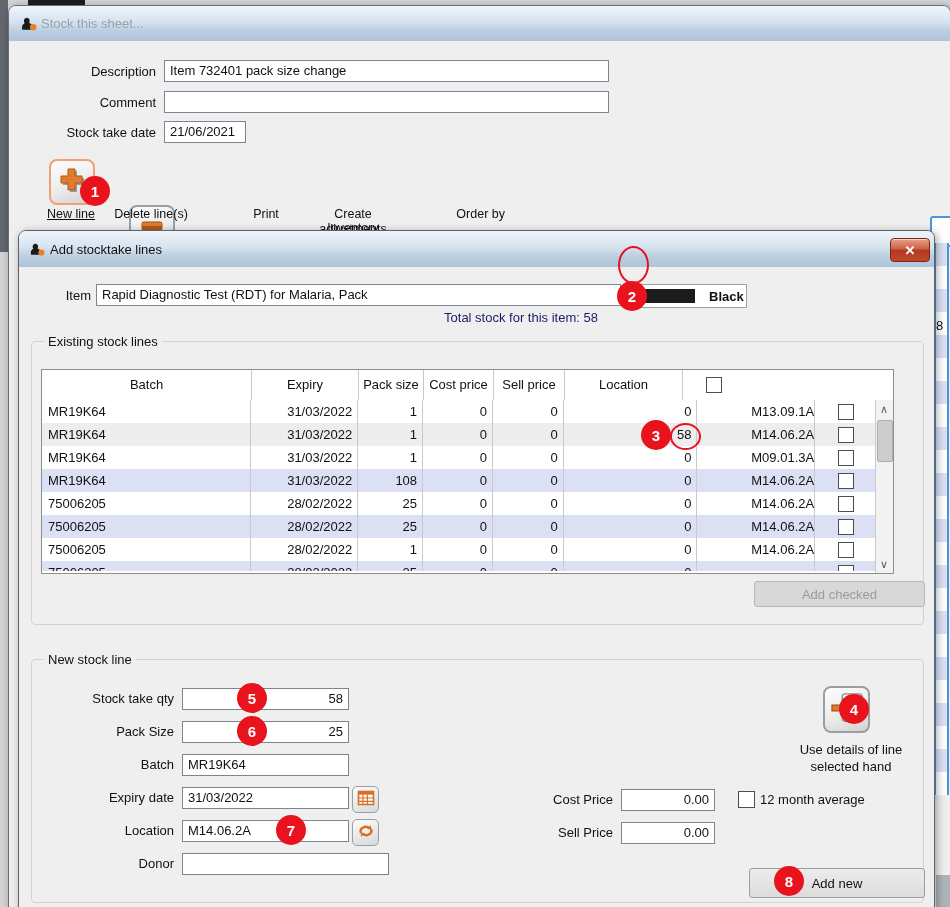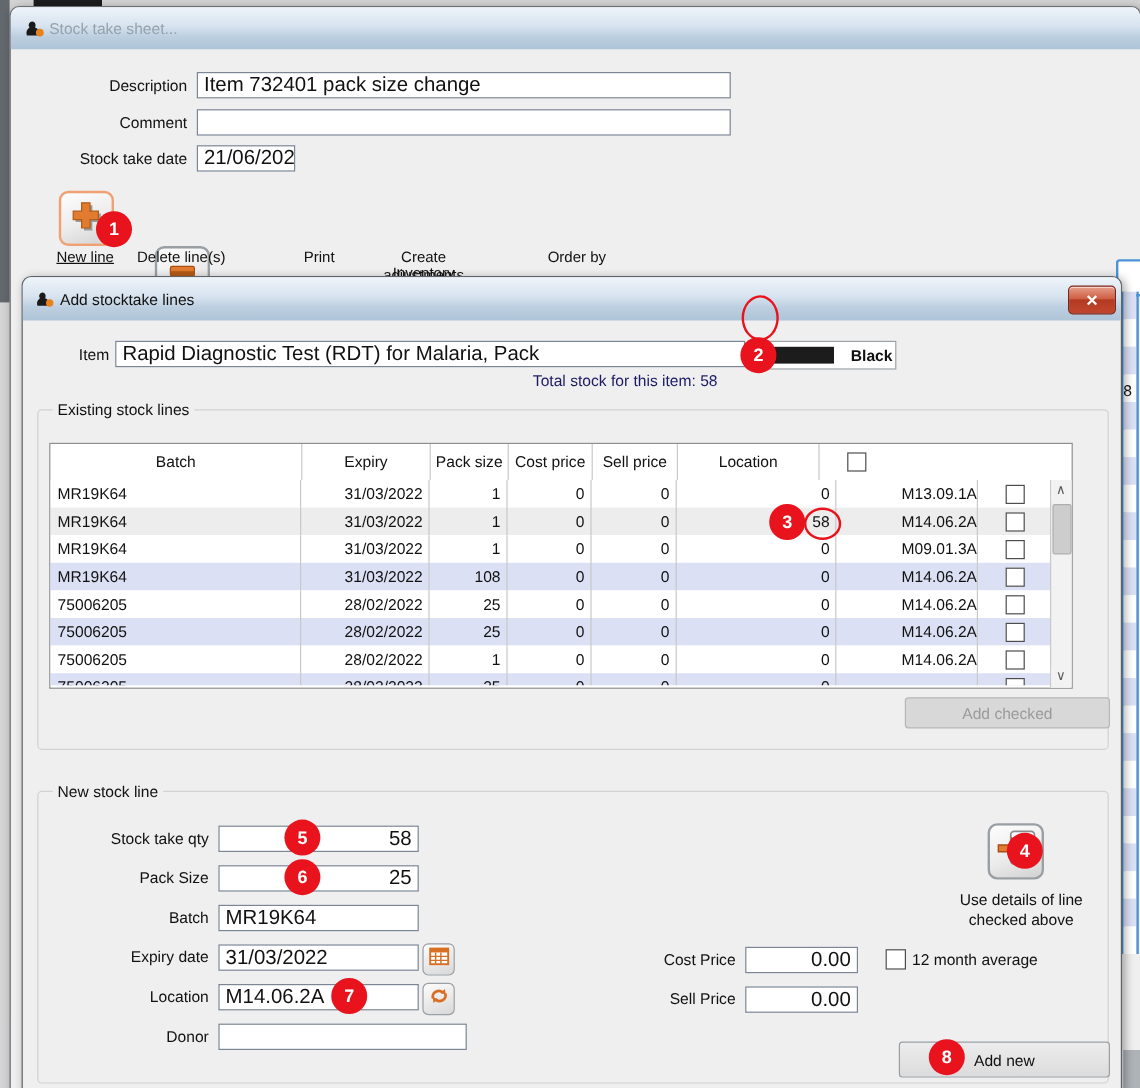--- a/index.html
+++ b/index.html
@@ -10,21 +10,21 @@
   
   .window{background:#efefef;border:1px solid #6a6f75;border-radius:8px 8px 0 0;box-shadow:2px 2px 8px rgba(0,0,0,.35);}
   .titlebar{position:absolute;left:0;top:0;right:0;height:35px;border-radius:7px 7px 0 0;
     background:linear-gradient(#eef4fa 0%,#d7e3ef 45%,#bccfe0 70%,#aec4d8 100%);display:flex;align-items:center;}
   .title-text{font-size:13px;margin-left:6px;}
   .inactive-title{color:#96a2ad;}
   .active-title{color:#111;}
 
   
   .flabel{font-size:13px;color:#111;text-align:right;}
-  .tfield{background:#fff;border:1px solid #7b8594;font-size:17px;color:#111;line-height:20px;height:20px;padding:0 5px;overflow:hidden;white-space:nowrap;}
+  .tfield{background:#fff;border:1px solid #7b8594;font-size:13px;color:#111;line-height:20px;height:20px;padding:0 5px;overflow:hidden;white-space:nowrap;}
   .tfield.num{text-align:right;}
 
   
   .iconbtn{width:42px;height:42px;border:2px solid #9a9fa4;border-radius:8px;
     background:linear-gradient(160deg,#fdfdfd 0%,#ececec 55%,#d2d2d2 100%);
     display:flex;align-items:center;justify-content:center;position:relative;}
   .iconbtn.hl{border-color:#f0a173;}
   .tool-label{font-size:12.5px;color:#111;text-align:center;line-height:14px;}
   .dd-tri{position:absolute;right:1px;bottom:1px;width:0;height:0;border-left:5px solid transparent;border-right:5px solid transparent;border-top:7px solid #161616;}
 
@@ -88,21 +88,21 @@
   <div class="abs" style="left:70px;top:0;width:13px;height:12px;background:#1d1d1d;"></div>
 
   <div class="abs window" style="left:8px;top:5px;width:941px;height:902px;">
     <div class="titlebar">
       <span class="abs" style="left:10px;top:9px;">
         <svg width="18" height="18" viewBox="0 0 16 16">
             <path d="M3 13 C2 9 4 8 5 7 C3.5 5 5 2.5 7 2.5 C9 2.5 10.2 5 9 7 C12 8 12 10 12 13 Z" fill="#1a1a1a"></path>
             <circle cx="12.6" cy="10.8" r="2.9" fill="#e8821e"></circle>
           </svg>
       </span>
-      <span class="title-text inactive-title" style="margin-left:32px;">Stock take sheet...</span>
+      <span class="title-text inactive-title" style="margin-left:32px;">Stock this sheet...</span>
     </div>
 
     <div class="abs flabel" style="left:32px;top:58px;width:115px;">Description</div>
     <div class="abs tfield" style="left:155px;top:54px;width:433px;">Item 732401 pack size change</div>
 
     <div class="abs flabel" style="left:32px;top:89px;width:115px;">Comment</div>
     <div class="abs tfield" style="left:155px;top:85px;width:433px;"></div>
 
     <div class="abs flabel" style="left:32px;top:119px;width:115px;">Stock take date</div>
     <div class="abs tfield" style="left:155px;top:115px;width:70px;">21/06/2021</div>
@@ -388,21 +388,21 @@
     <div class="abs iconbtn" style="left:804px;top:455px;width:43px;height:43px;">
       <span>
         <svg width="34" height="32" viewBox="0 0 36 34">
             <rect x="13" y="2" width="21" height="29" rx="3" fill="#fdfdfd" stroke="#8d8d8d" stroke-width="1.5"></rect>
             <path d="M17 7h13M17 11h13M17 15h13M17 23h13M17 27h13" stroke="#9a9a9a" stroke-width="1.6"></path>
             <path d="M2 14h12v-6l11 9-11 9v-6H2z" fill="#e07b2f" stroke="#a84e10" stroke-width="1.2"></path>
           </svg>
       </span>
     </div>
     <div class="abs" style="left:757px;top:511px;width:150px;text-align:center;font-size:13px;color:#111;">Use details of line</div>
-    <div class="abs" style="left:757px;top:528px;width:150px;text-align:center;font-size:13px;color:#111;">checked above</div>
+    <div class="abs" style="left:757px;top:528px;width:150px;text-align:center;font-size:13px;color:#111;">selected hand</div>
 
     <div class="abs flabel" style="left:494px;top:561px;width:100px;">Cost Price</div>
     <div class="abs tfield num" style="left:602px;top:558px;width:82px;">0.00</div>
     <span class="abs cbox" style="left:719px;top:560px;width:15px;height:15px;"></span>
     <div class="abs" style="left:741px;top:561px;font-size:13px;color:#111;">12 month average</div>
 
     <div class="abs flabel" style="left:494px;top:594px;width:100px;">Sell Price</div>
     <div class="abs tfield num" style="left:602px;top:591px;width:82px;">0.00</div>
 
     <div class="abs btn" style="left:730px;top:637px;width:174px;height:28px;">Add new</div>

